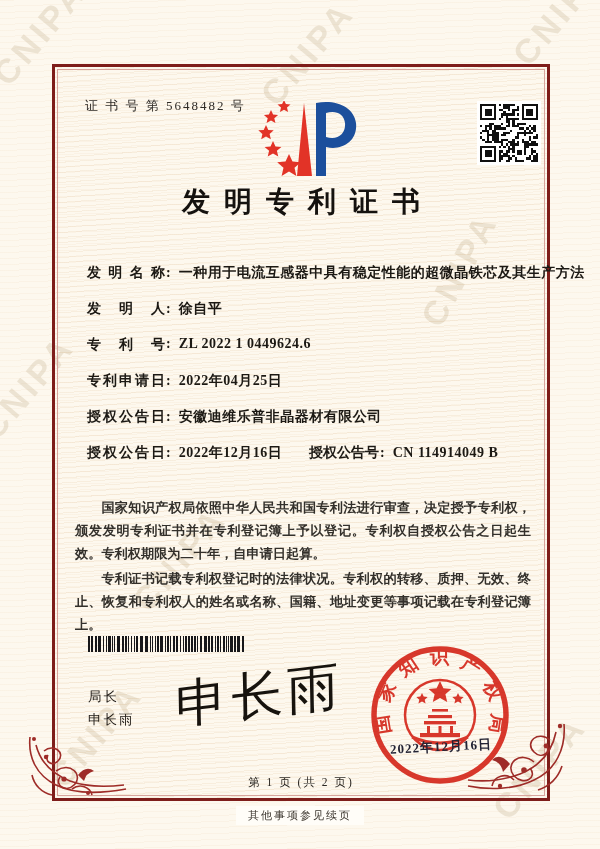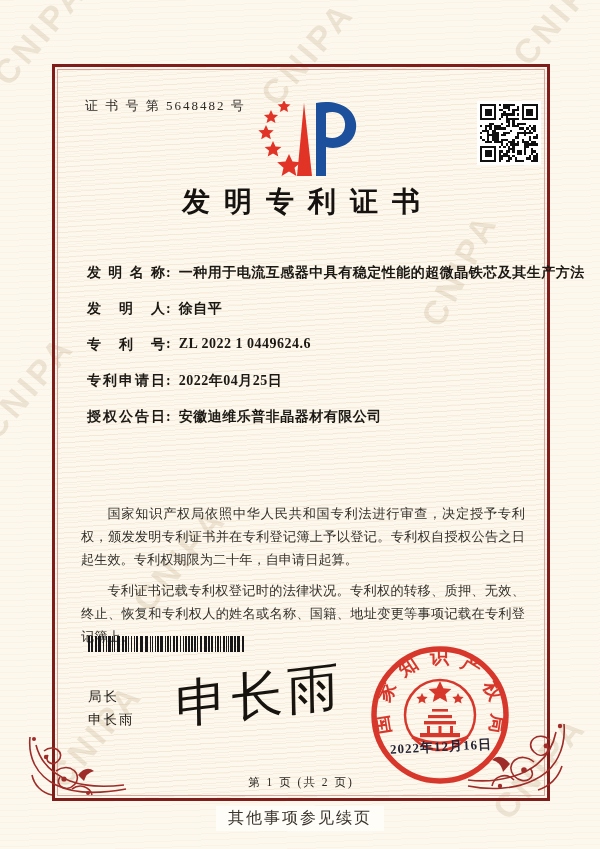--- a/index.html
+++ b/index.html
@@ -62,21 +62,21 @@
     display:inline-block;width:78px;text-align:justify;text-align-last:justify;
     vertical-align:top;
   }
   .row .colon{display:inline-block;margin:0 8px 0 1px;}
   .row .val{letter-spacing:0.5px;}
   .row .pair2{position:absolute;left:222px;top:0;}
   .paras{
     position:absolute;left:18px;top:428px;width:460px;
     font-size:13.2px;line-height:1.74;color:#33302b;text-align:justify;
   }
-  .paras p{margin:8px;text-indent:2em;font-weight:400;}
+  .paras p{margin:2px;text-indent:2em;font-weight:700;}
   .barcode{position:absolute;left:33px;top:569px;width:158px;height:16px;display:flex;}
   .barcode i{display:block;height:100%;}
   .bureau{position:absolute;left:33px;top:618px;font-size:13.5px;font-weight:400;
           color:#25201b;line-height:23px;letter-spacing:2px;}
   .signature{
     position:absolute;left:120px;top:592px;width:200px;
     font-size:52px;color:#17130e;transform:rotate(-7deg) skewX(-6deg);
     letter-spacing:4px;white-space:nowrap;
   }
   .seal{position:absolute;left:311px;top:574px;width:148px;height:148px;
@@ -85,21 +85,21 @@
     position:absolute;left:314px;top:671px;width:144px;text-align:center;
     font-size:13px;font-weight:700;color:#232334;letter-spacing:1px;
     transform:rotate(-3deg);
   }
   .page-num{
     position:absolute;left:0;top:708px;width:100%;text-align:center;
     font-size:11.5px;color:#2c2823;letter-spacing:2px;
   }
   .foot-note{
     position:absolute;left:50%;top:806px;transform:translateX(-50%);
-    background:#fffdf8;padding:2px 12px;font-size:16px;color:#3a342c;
+    background:#fffdf8;padding:2px 12px;font-size:11px;color:#3a342c;
     letter-spacing:2px;z-index:3;font-family:Liberation Serif, serif;
   }
   .flourish{position:absolute;z-index:4;}
   .flourish.bl{left:26px;top:731px;}
   .flourish.br{left:464px;top:714px;transform:scaleX(-1);}
 </style>
 </head>
 <body>
 
 <span class="watermark" style="left:-22px;top:14px">CNIPA</span>
@@ -769,20 +769,26 @@
       <span class="lab">发明人</span><span class="colon">:</span><span class="val">徐自平</span>
     </div>
     <div class="row">
       <span class="lab">专利号</span><span class="colon">:</span><span class="val">ZL 2022 1 0449624.6</span>
     </div>
     <div class="row">
       <span class="lab">专利申请日</span><span class="colon">:</span><span class="val">2022年04月25日</span>
     </div>
     <div class="row">
       <span class="lab">授权公告日</span><span class="colon">:</span><span class="val">安徽迪维乐普非晶器材有限公司</span>
+    </div>
+    <div class="row">
+      <span class="lab">授权公告日</span><span class="colon">:</span><span class="val">2022年12月16日</span>
+      <span class="pair2">
+        <span>授权公告号</span><span class="colon">:</span><span class="val">CN 114914049 B</span>
+      </span>
     </div>
   </div>
 
   <div class="paras">
     <p>国家知识产权局依照中华人民共和国专利法进行审查，决定授予专利权，颁发发明专利证书并在专利登记簿上予以登记。专利权自授权公告之日起生效。专利权期限为二十年，自申请日起算。</p>
     <p>专利证书记载专利权登记时的法律状况。专利权的转移、质押、无效、终止、恢复和专利权人的姓名或名称、国籍、地址变更等事项记载在专利登记簿上。</p>
   </div>
 
   <div class="barcode" id="barcode">
       <i style="width: 2px; background: rgb(23, 23, 26);"></i>

